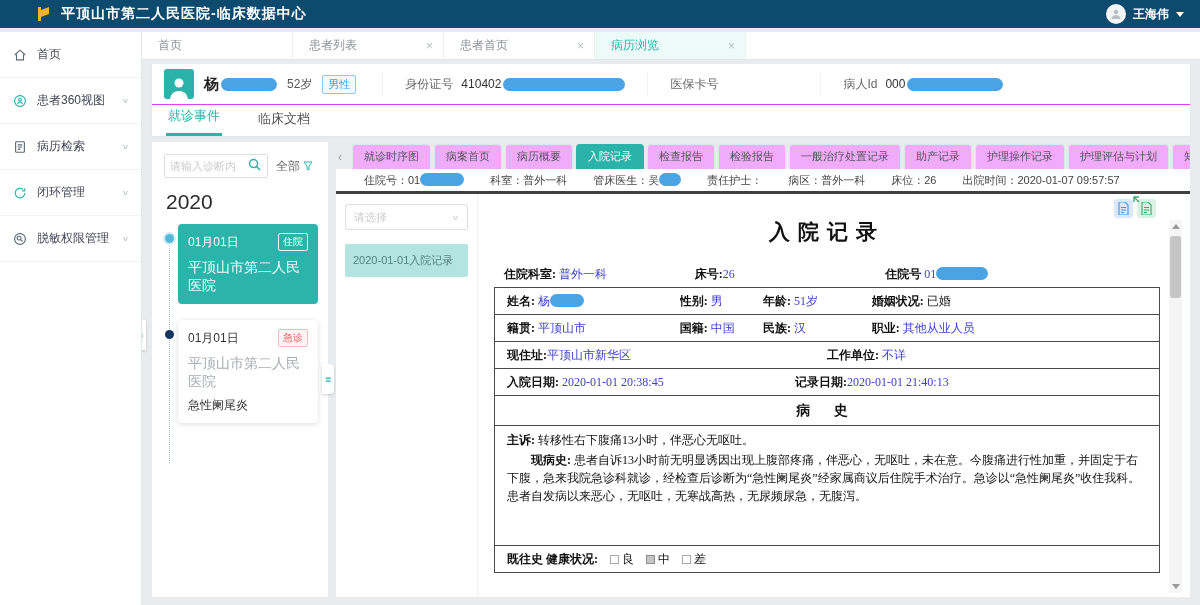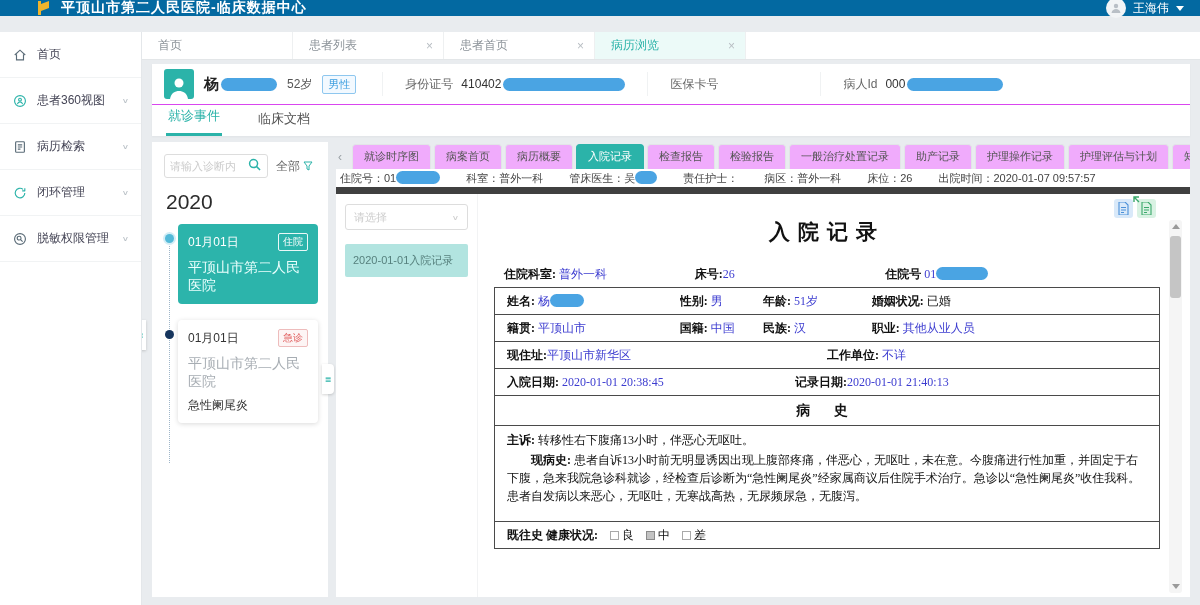--- a/index.html
+++ b/index.html
@@ -1,23 +1,23 @@
 <!DOCTYPE html>
 <html><head>
 <meta charset="utf-8">
 <style>
   * { box-sizing: border-box; margin: 0; padding: 0; }
   html,body { width:1200px; height:605px; overflow:hidden; }
   body { font-family:"Liberation Sans","DejaVu Sans",sans-serif; background:#e9ecef; position:relative; font-size:12px; color:#333; }
 
   
-  .app-header { position:absolute; top:0; left:0; right:0; height:16px; background:#0369a1; display:flex; align-items:center; padding:0 16px; z-index:30; }
+  .app-header { position:absolute; top:0; left:0; right:0; height:28px; background:#0c4a6e; display:flex; align-items:center; padding:0 16px; z-index:30; }
   .app-header .logo { margin:0 10px 0 20px; display:flex; align-items:center; }
   .app-header .title { color:#fff; font-size:14px; font-weight:bold; letter-spacing:1px; }
-  .user-area { margin-left:auto; display:flex; align-items:center; gap:7px; color:#fff; font-size:12px; }
+  .user-area { margin-left:auto; display:flex; align-items:center; gap:7px; color:#fff; font-size:12px;font-weight:bold; }
   .avatar-circle { width:20px; height:20px; border-radius:50%; background:#f2f4f6; display:flex; align-items:center; justify-content:center; }
   .caret-down { width:0; height:0; border-left:4px solid transparent; border-right:4px solid transparent; border-top:5px solid #fff; }
 
   
   .sidebar { position:absolute; top:32px; left:0; bottom:0; width:142px; background:#fff; border-right:1px solid #e4e7ea; z-index:20; }
   .side-item { height:46px; display:flex; align-items:center; padding:0 12px; border-bottom:1px solid #f1f3f4; color:#445; font-size:12px; cursor:pointer; }
   .side-item .s-icon { width:16px; height:16px; margin-right:9px; display:flex; align-items:center; justify-content:center; }
   .side-item .chev { margin-left:auto; color:#b9c0c6; font-size:10px; transform:scaleY(.7); }
 
   
@@ -73,21 +73,21 @@
 
   
   .record-panel { flex:1; display:flex; flex-direction:column; min-width:0; }
   .rtabs { height:27px; display:flex; align-items:flex-end; gap:3px; padding-left:16px; overflow:hidden; position:relative; flex:none; }
   .rtab-arrow { position:absolute; bottom:5px; color:#9aa0a5; font-size:12px; cursor:pointer; }
   .arrow-left { left:2px; }
   .arrow-right { right:2px; }
   .rtab { background:#f0abfc; border:1px solid #e2e5e7; border-bottom:none; border-radius:4px 4px 0 0; padding:4px 11px 5px; font-size:11px; color:#555; white-space:nowrap; cursor:pointer; flex:none; }
   .rtab.active { background:#2bb3a9; border-color:#2bb3a9; color:#fff; }
   .record-sheet { flex:1; background:#fff; display:flex; flex-direction:column; min-height:0; }
-  .vinfo { height:25px; display:flex; align-items:center; gap:0; padding:0 4px; font-size:11px; color:#444; border-bottom:7px solid #404040; flex:none; }
+  .vinfo { height:25px; display:flex; align-items:center; gap:0; padding:0 28px; font-size:11px; color:#444; border-bottom:3px solid #404040; flex:none; }
   .vinfo .vi { margin-right:26px; white-space:nowrap; }
   .rbody { flex:1; display:flex; min-height:0; }
 
   
   .doc-list { width:142px; padding:10px 9px; border-right:1px solid #f2f3f4; flex:none; }
   .doc-dropdown { height:26px; border:1px solid #ddd; border-radius:3px; display:flex; align-items:center; justify-content:space-between; padding:0 8px; color:#ccc; font-size:11px; cursor:pointer; }
   .doc-dropdown .chev { color:#ccc; font-size:10px; transform:scaleY(.7); }
   .doc-item { margin-top:14px; background:#b2e4e0; color:#56807d; font-size:11px; padding:9px 8px; border-radius:2px; cursor:pointer; }
 
   
@@ -107,21 +107,21 @@
   .doc-top { display:flex; margin:20px 10px 4px 14px; font-size:12px; }
   .doc-top .seg { flex:1; }
   .doc-label { font-weight:bold; color:#111; }
   .doc-val { color:#3c3cd0; }
   .doc-table { border:1px solid #4a4a4a; border-bottom:none; margin:0 4px; }
   .trow { border-bottom:1px solid #4a4a4a; display:flex; padding:4px 12px; font-size:12px; line-height:1.5; }
   .trow .cell { white-space:nowrap; overflow:hidden; }
   .c-27 { width:27%; } .c-13 { width:13%; } .c-17 { width:17%; } .c-43 { flex:1; }
   .c-45 { width:45%; } .c-50 { width:50%; } .c-22 { width:22%; } .c-rest { flex:1; }
   .trow.hist-head { justify-content:center; font-size:14px; font-weight:bold; letter-spacing:10px; padding:4px 0; }
-  .trow.para { display:block; padding:5px 12px 16px; }
+  .trow.para { display:block; padding:5px 12px 40px; }
   .para .present { text-indent:2em; margin-top:2px; }
   .cb { display:inline-block; width:9px; height:9px; border:1px solid #a9a9a9; background:#fff; margin:0 3px 0 12px; vertical-align:-1px; }
   .cb.checked { background:#c3c3c3; border-color:#8b8b8b; }
 </style>
 </head>
 <body>
 
 <div class="app-header">
   <span class="logo">
     <svg width="15" height="16" viewBox="0 0 15 16">

